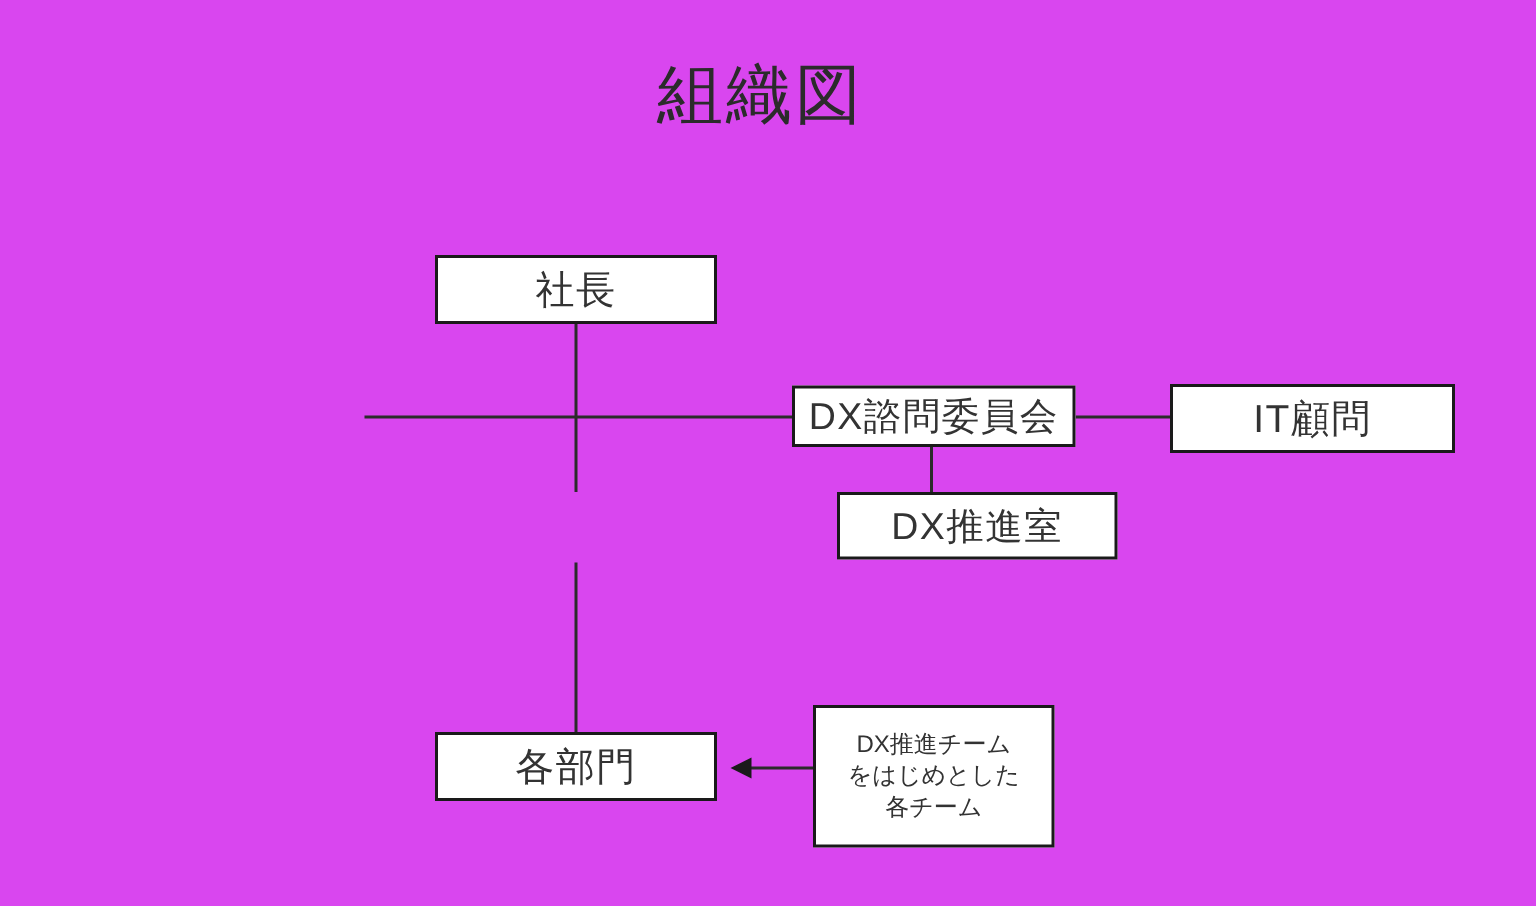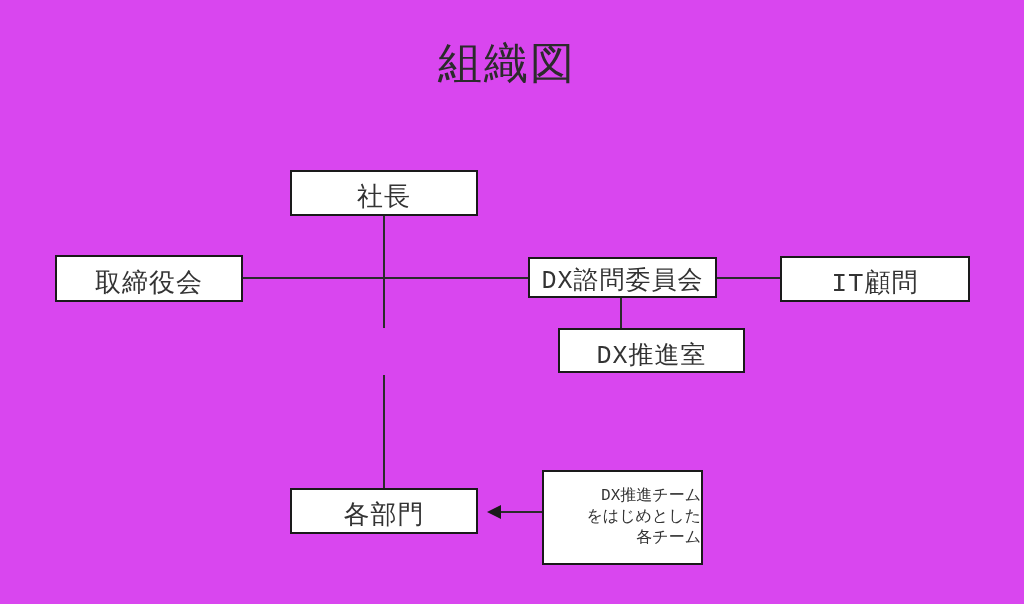--- a/index.html
+++ b/index.html
@@ -27,27 +27,26 @@
     font-weight: 400;
     letter-spacing: 2px;
     color: #2b2b2b;
   }
   .node {
     position: absolute;
     box-sizing: border-box;
     border: 2px solid #1a1a1a;
     background: #ffffff;
     display: flex;
-    align-items: flex-end;
+    align-items: center;
     justify-content: center;
     font-size: 26px;
     color: #333333;
     letter-spacing: 1px;
     white-space: nowrap;
-    font-family: Liberation Mono, monospace;
   }
   #node-president   { left: 290px; top: 170px; width: 188px; height: 46px; }
   #node-board       { left:  55px; top: 255px; width: 188px; height: 47px; }
   #node-dx-advisory { left: 528px; top: 257px; width: 189px; height: 41px; font-size: 25px; }
   #node-it-advisor  { left: 780px; top: 256px; width: 190px; height: 46px; }
   #node-senmu       { left: 290px; top: 328px; width: 188px; height: 47px; }
   #node-dx-office   { left: 528px; top: 328px; width: 187px; height: 45px; font-size: 25px; margin-left: 30px; }
   #node-departments { left: 290px; top: 488px; width: 188px; height: 46px; }
   #node-annotation  {
     left: 542px; top: 470px; width: 161px; height: 95px;
@@ -93,23 +92,20 @@
   <div class="connector" id="conn-advisory-it"></div>
   <div class="connector" id="conn-advisory-office"></div>
   <div class="connector" id="conn-senmu-depts"></div>
   <div class="connector" id="arrow-shaft"></div>
   <div id="arrow-head"></div>
 
   <div class="node" id="node-president">
     <span>社長</span>
   </div>
 
-  <div class="node" id="node-board">
-    <span>取締役会</span>
-  </div>
 
   <div class="node" id="node-dx-advisory">
     <span>DX諮問委員会</span>
   </div>
 
   <div class="node" id="node-it-advisor">
     <span>IT顧問</span>
   </div>
 
 

